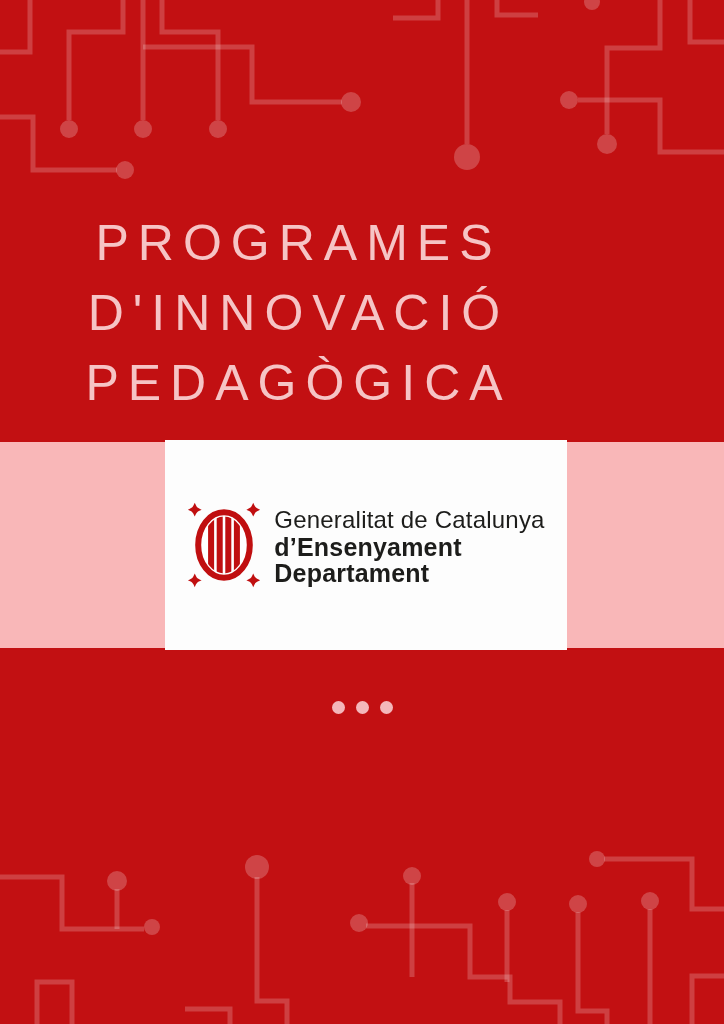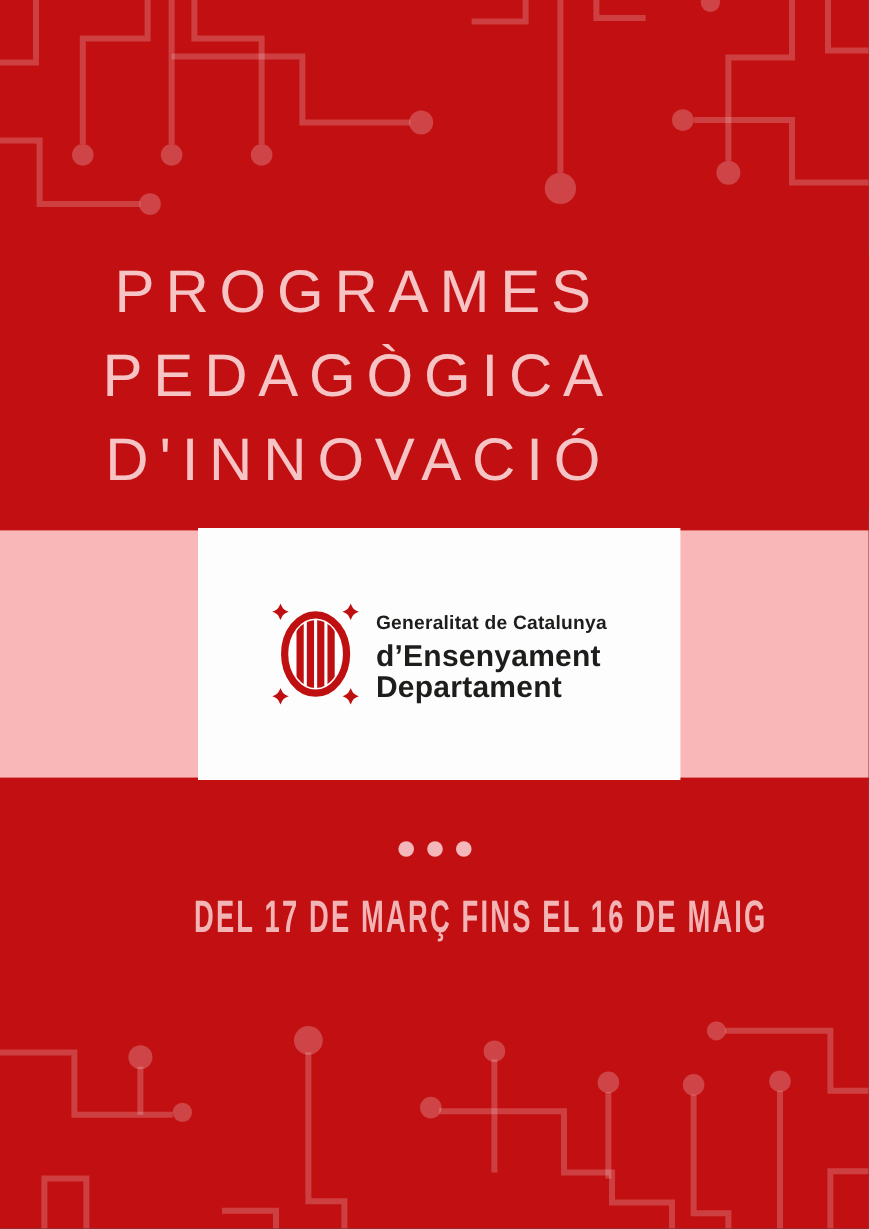--- a/index.html
+++ b/index.html
@@ -26,21 +26,21 @@
     background:#f9b7b8;
   }
   .logo-card{
     position:absolute;top:440px;left:165px;width:402px;height:210px;
     background:#fdfdfd;
     display:flex;align-items:center;justify-content:center;
   }
   .logo-row{display:flex;align-items:center;}
   .emblem{display:block;margin-right:13px;}
   .logo-text{color:#1d1d1b;}
-  .logo-org{font-size:16px;font-weight:700;line-height:29px;letter-spacing:0.2px;}
+  .logo-org{font-size:24px;font-weight:400;line-height:29px;letter-spacing:0.2px;}
   .logo-dept{font-size:25px;font-weight:700;line-height:26px;letter-spacing:0.2px;}
 
   .dots{
     position:absolute;top:700px;left:0;width:724px;height:14px;
     display:flex;justify-content:center;align-items:center;gap:11px;
   }
   .dots .dot{width:13px;height:13px;border-radius:50%;background:#f4b7ba;}
 
   .date-wrap{
     position:absolute;top:744px;left:0;width:724px;text-align:center;
@@ -100,22 +100,22 @@
       <circle cx="578" cy="85" r="9"></circle>
     <path d="M650,90 V205"></path>
       <circle cx="650" cy="82" r="9"></circle>
     <path d="M604,40 H692 V90 H724"></path>
       <circle cx="597" cy="40" r="8"></circle>
     <path d="M724,157 H692 V205"></path>
   </svg>
 
   <div class="title">
     <div>PROGRAMES</div>
+    <div>D'INNOVACIÓ</div>
     <div>PEDAGÒGICA</div>
-    <div>D'INNOVACIÓ</div>
   </div>
 
   <div class="band"></div>
 
   <div class="logo-card">
     <div class="logo-row">
 
       <svg class="emblem" width="74" height="86" viewBox="0 0 86 100">
         <g fill="#c00f10">
 
@@ -152,17 +152,14 @@
       </div>
     </div>
   </div>
 
   <div class="dots">
       <span class="dot"></span>
       <span class="dot"></span>
       <span class="dot"></span>
     </div>
 
-  <div class="date-wrap">
-    <span class="date-text">DEL 17 DE MARÇ FINS EL 16 DE MAIG</span>
-  </div>
 
 </div>
 
 </body></html>

